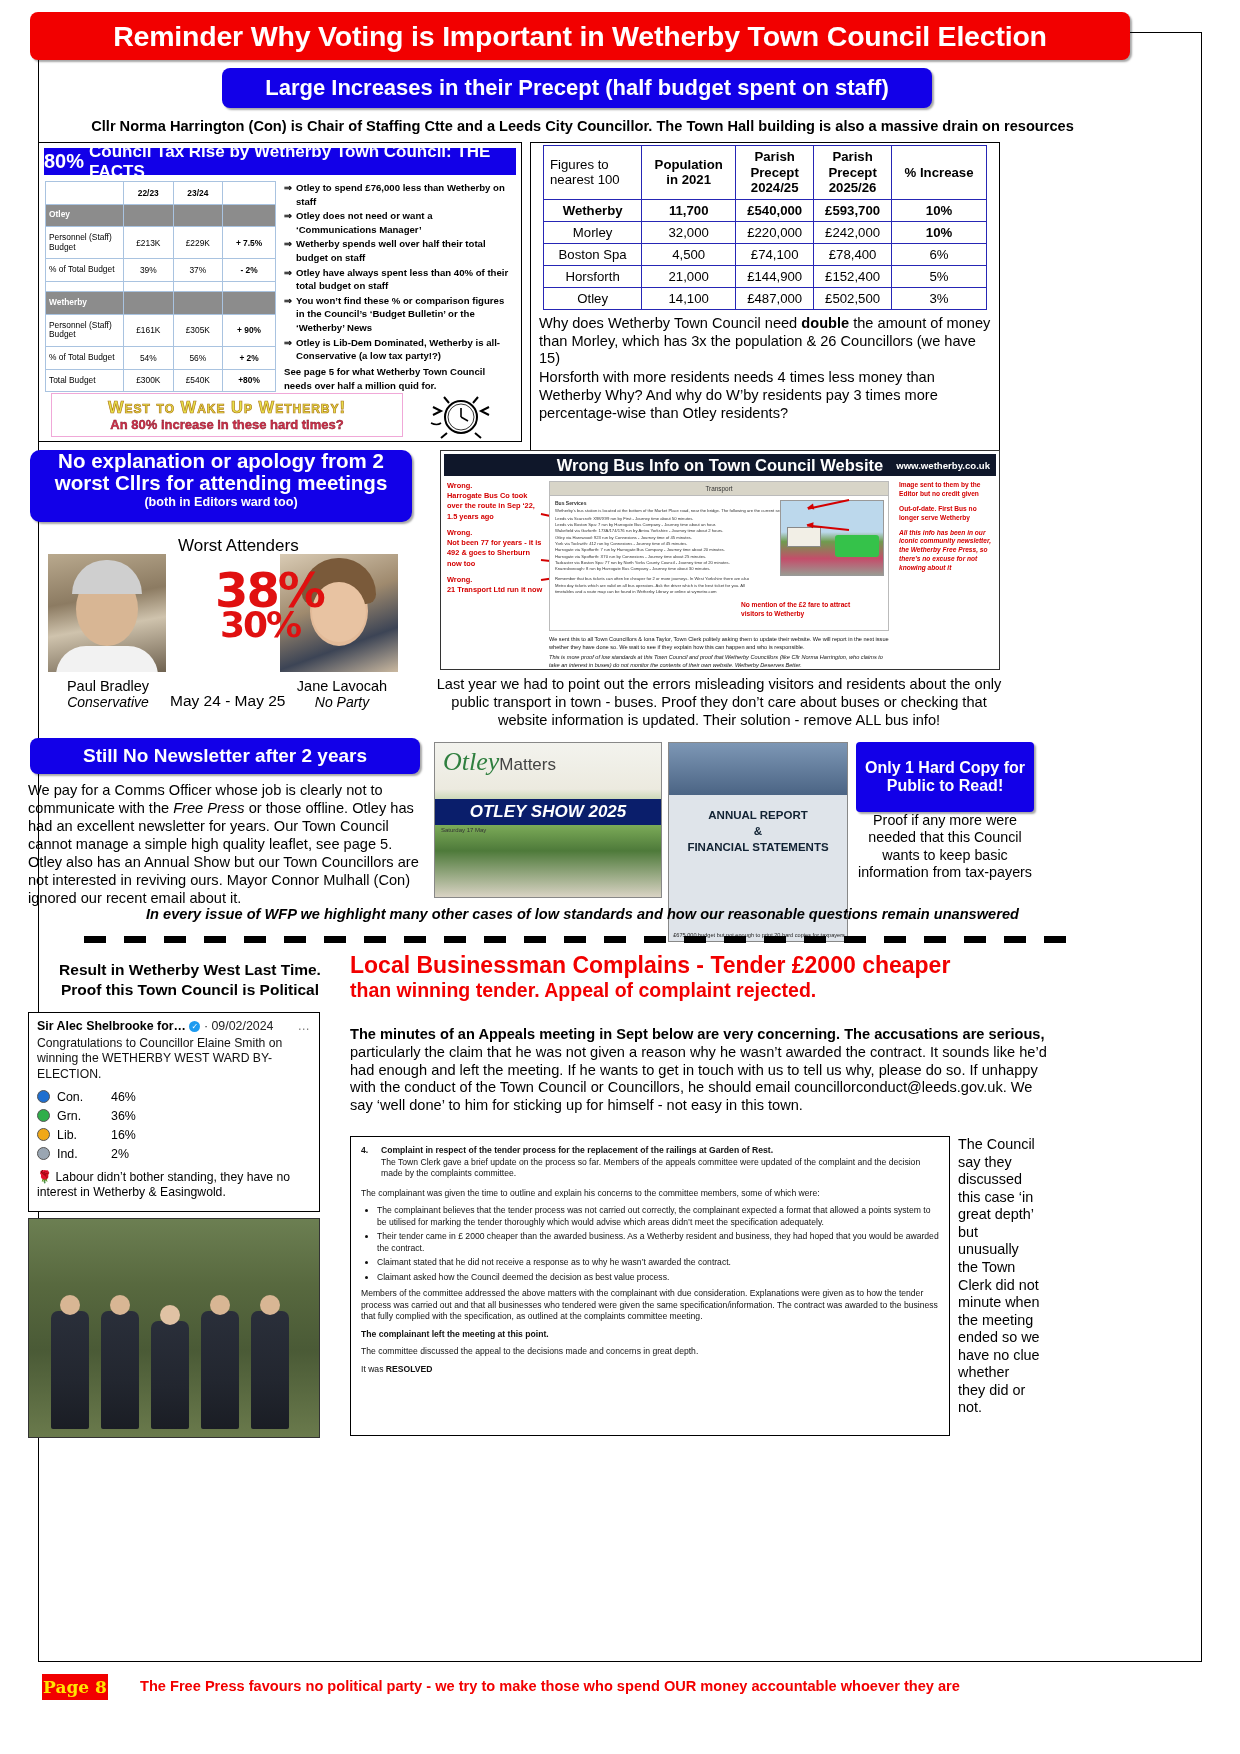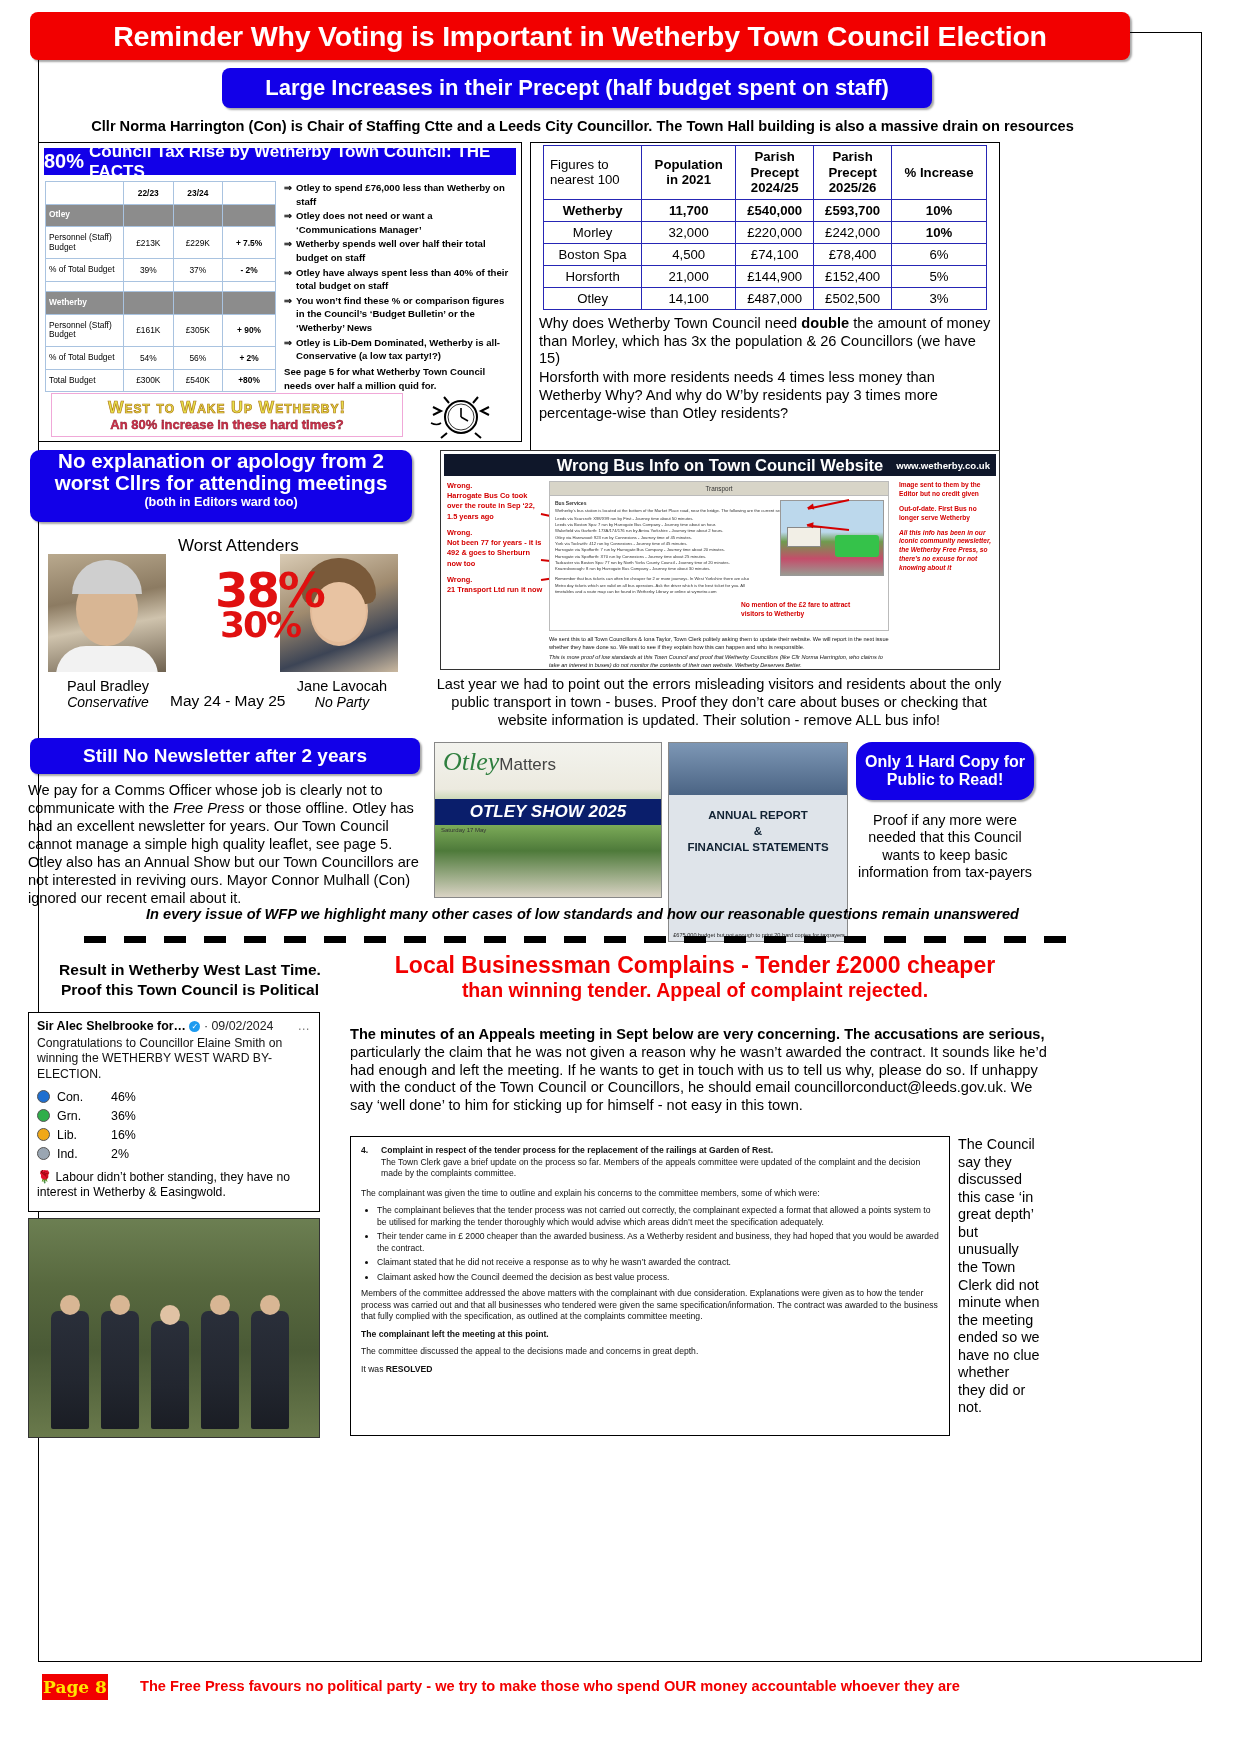--- a/index.html
+++ b/index.html
@@ -188,22 +188,22 @@
     background:#0a1e6b; color:#fff; font-weight:bold; font-size:17px;
     display:flex; align-items:center; justify-content:center; font-style:italic; }
   .report-img { position:absolute; left:668px; top:742px; width:180px; height:200px;
     border:1px solid #888; overflow:hidden; background:#dfe4ea; }
   .report-top { height:52px; background:linear-gradient(180deg,#7d97b5,#4b6484); }
   .report-mid { text-align:center; padding-top:12px; font-size:11.5px; font-weight:bold;
     color:#123; line-height:1.4; }
   .report-cap { position:absolute; left:4px; bottom:3px; width:172px; font-size:5.6px;
     text-align:center; color:#222; }
   .hardcopy-box {
-    position:absolute; left:856px; top:742px; width:178px; height:58px;
-    background:#1200e8; border-radius:16px; color:#fff;
+    position:absolute; left:856px; top:742px; width:178px; height:70px;
+    background:#1200e8; border-radius:4px; color:#fff;
     display:flex; align-items:center; justify-content:center; text-align:center;
     font-size:16px; font-weight:bold; line-height:1.12;
     box-shadow:2px 2px 2px rgba(0,0,0,.35);
   }
   .hardcopy-text { position:absolute; left:852px; top:812px; width:186px;
     font-size:14.3px; text-align:center; line-height:1.22; }
   .wfp-line { position:absolute; left:30px; top:906px; width:1105px;
     text-align:center; font-style:italic; font-weight:bold; font-size:14.6px; }
   .dashed { position:absolute; left:84px; top:936px; width:1000px; height:7px;
     background:repeating-linear-gradient(to right,#000 0 22px,transparent 22px 40px); }
@@ -230,21 +230,21 @@
     position:absolute; left:28px; top:1218px; width:292px; height:220px;
     border:1px solid #333; overflow:hidden;
     background:linear-gradient(180deg,#6c7f52 0%,#58693f 30%,#4a5a36 60%,#6a7a4c 100%);
   }
   .person { position:absolute; bottom:8px; width:38px; height:118px;
     background:linear-gradient(180deg,#2a2f3a 0%,#22262f 60%,#1a1d24 100%); border-radius:7px 7px 2px 2px; }
   .person .head { position:absolute; left:9px; top:-16px; width:20px; height:20px;
     border-radius:50%; background:#d8b694; }
   
   .biz-title { position:absolute; left:350px; top:952px; width:690px;
-    text-align:center; color:#f20000; font-weight:bold; font-size:23px; line-height:1.18; }
+    color:#f20000; font-weight:bold; font-size:23px; line-height:1.18; }
   .biz-sub { font-size:19.5px; }
   .biz-text { position:absolute; left:350px; top:1026px; width:700px;
     font-size:14.6px; line-height:1.22; }
   .biz-text b { font-weight:bold; }
   .minutes {
     position:absolute; left:350px; top:1136px; width:600px; height:300px;
     border:1px solid #000; background:#fff; padding:8px 10px;
     font-size:8.6px; line-height:1.34; color:#111;
   }
   .minutes .num { font-weight:bold; }

